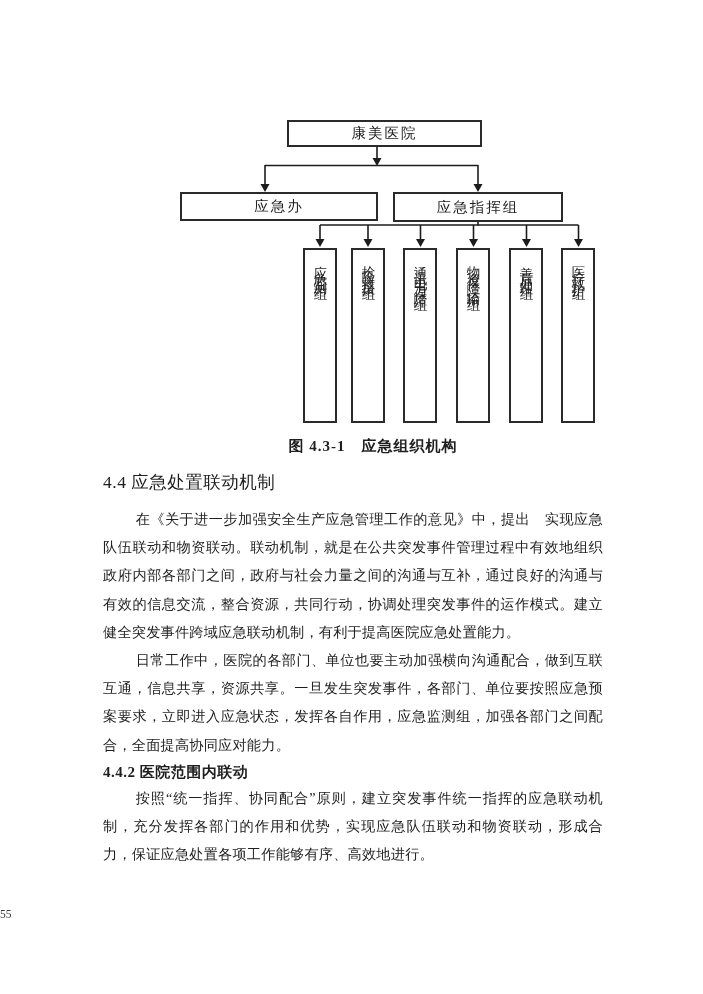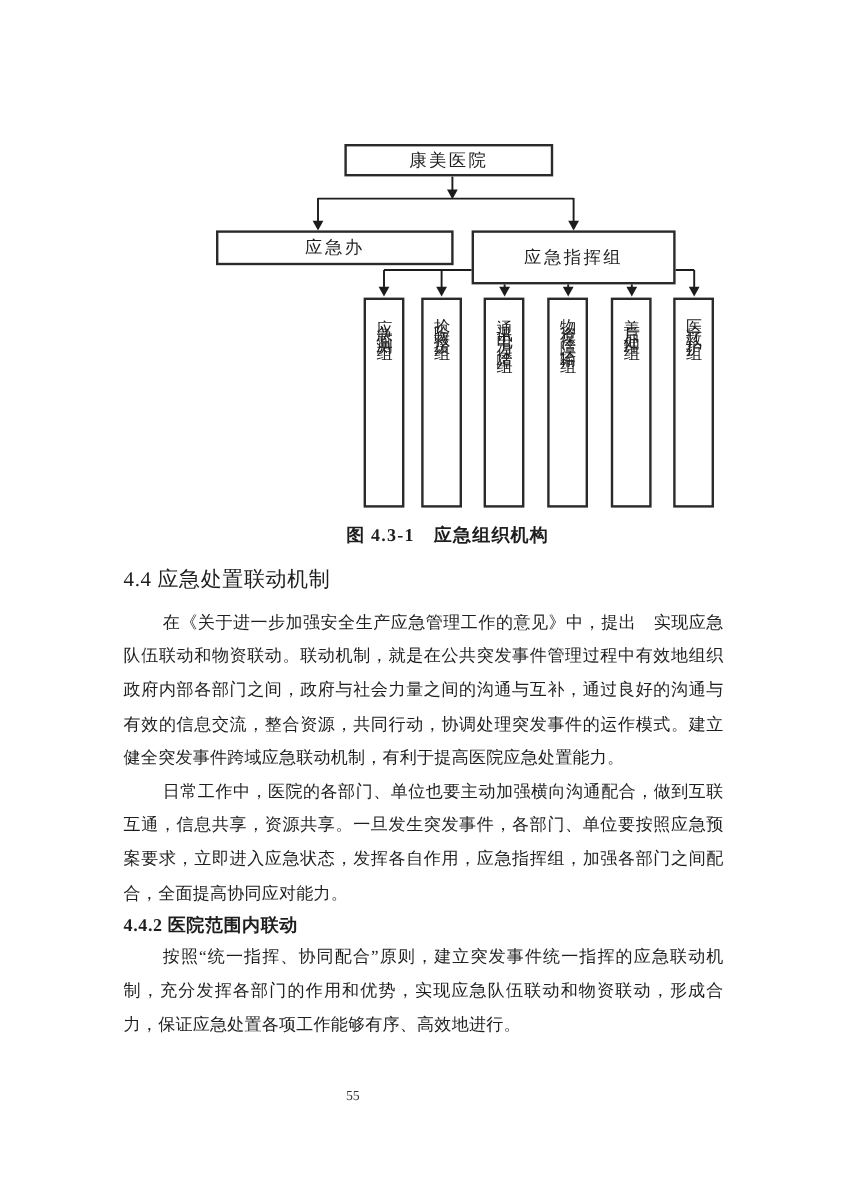--- a/index.html
+++ b/index.html
@@ -25,23 +25,23 @@
     border: 2px solid #2a2a2a;
     background: #ffffff;
     display: flex;
     align-items: center;
     justify-content: center;
     box-sizing: border-box;
     font-size: 14.5px;
     letter-spacing: 2px;
     white-space: nowrap;
   }
-  .org-root   { left: 287px; top: 120px; width: 174px; height: 27px; }
+  .org-root   { left: 287px; top: 120px; width: 195px; height: 27px; }
   .org-left   { left: 180px; top: 192px; width: 198px; height: 29px; }
-  .org-right  { left: 393px; top: 192px; width: 170px; height: 45px; }
+  .org-right  { left: 393px; top: 192px; width: 170px; height: 30px; }
 
   .vbox {
     position: absolute;
     top: 248px;
     width: 34px;
     height: 175px;
     border: 2px solid #2a2a2a;
     background: #ffffff;
     box-sizing: border-box;
     display: flex;
@@ -102,21 +102,20 @@
     text-align: justify;
     text-indent: 2.3em;
     letter-spacing: 0.2px;
   }
 
   .page-number {
     position: absolute;
     left: 0;
     top: 908px;
     width: 588px;
-    text-align: center;
     font-size: 11.5px;
     color: #3a3a3a;
   }
 
   svg line { stroke: #1c1c1c; stroke-width: 1.6; }
   svg polygon { fill: #1c1c1c; }
 </style>
 </head>
 <body>
 
@@ -177,21 +176,21 @@
   <div class="vbox vb6">
     <span class="vtext">医疗救护组</span>
   </div>
 
   <div class="fig-caption">图 4.3-1　应急组织机构</div>
 
   <div class="text-block">
     <h2 class="h-sec">4.4 应急处置联动机制</h2>
     <p class="para">在《关于进一步加强安全生产应急管理工作的意见》中，提出　实现应急队伍联动和物资联动。联动机制，就是在公共突发事件管理过程中有效地组织政府内部各部门之间，政府与社会力量之间的沟通与互补，通过良好的沟通与有效的信息交流，整合资源，共同行动，协调处理突发事件的运作模式。建立健全突发事件跨域应急联动机制，有利于提高医院应急处置能力。</p>
 
-    <p class="para">日常工作中，医院的各部门、单位也要主动加强横向沟通配合，做到互联互通，信息共享，资源共享。一旦发生突发事件，各部门、单位要按照应急预案要求，立即进入应急状态，发挥各自作用，应急指挥组，加强各部门之间配合，全面提高协同应对能力。</p>
+    <p class="para">日常工作中，医院的各部门、单位也要主动加强横向沟通配合，做到互联互通，信息共享，资源共享。一旦发生突发事件，各部门、单位要按照应急预案要求，立即进入应急状态，发挥各自作用，应急监测组，加强各部门之间配合，全面提高协同应对能力。</p>
 
     <h3 class="h-sub">4.4.2 医院范围内联动</h3>
     <p class="para">按照“统一指挥、协同配合”原则，建立突发事件统一指挥的应急联动机制，充分发挥各部门的作用和优势，实现应急队伍联动和物资联动，形成合力，保证应急处置各项工作能够有序、高效地进行。</p>
   </div>
 
   <div class="page-number">55</div>
 
 </div>
 
 </body></html>

